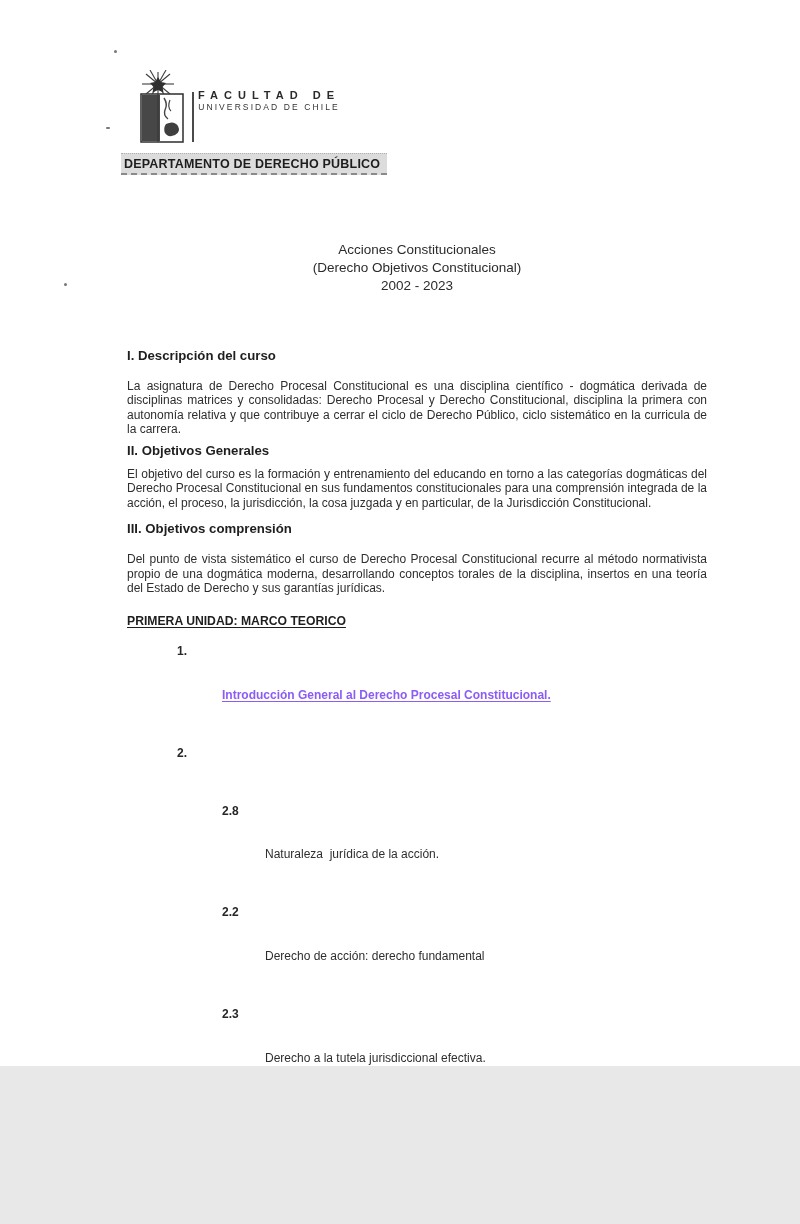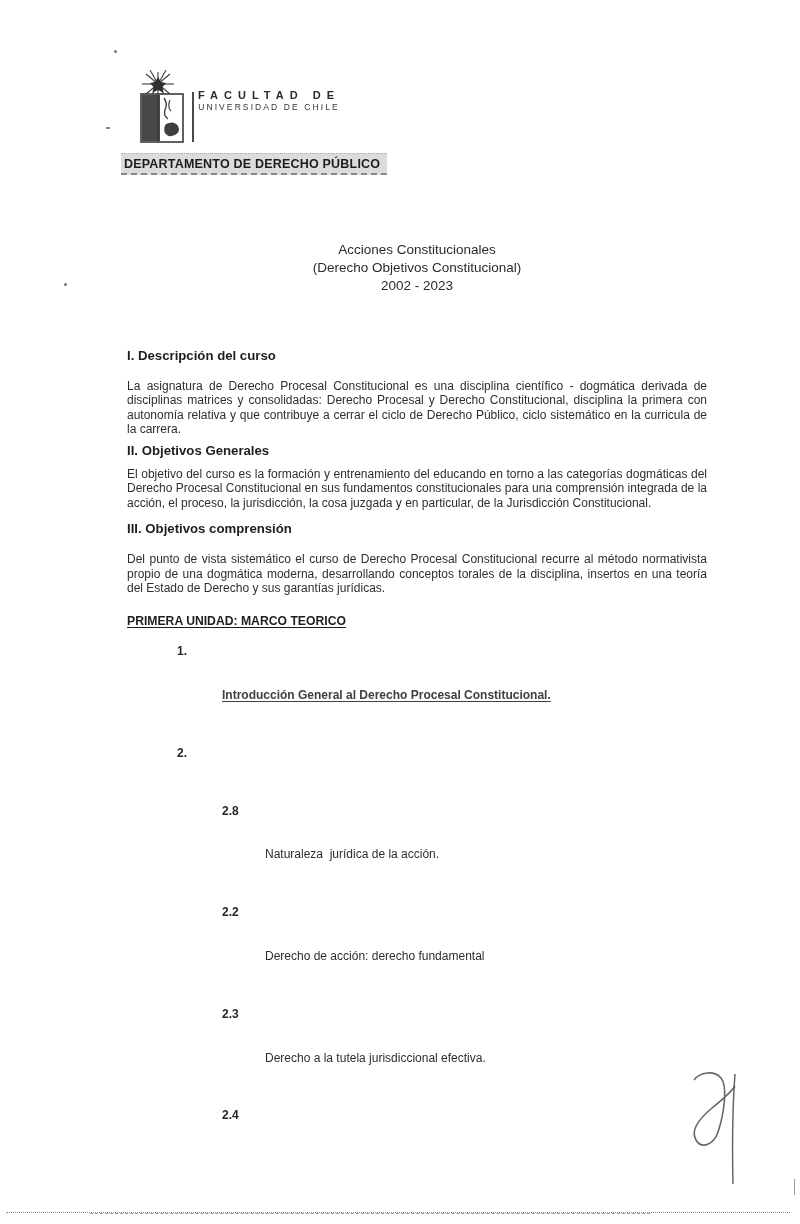--- a/index.html
+++ b/index.html
@@ -1,17 +1,17 @@
 <!DOCTYPE html>
 <html><head>
 <meta charset="utf-8">
 <style>
   html,body{margin:0;padding:0;background:#e8e8e8;}
   .page{
-    position:relative;width:800px;height:1224px;margin:0 auto;
+    position:relative;width:800px;height:1066px;margin:0 auto;
     background:#ffffff;overflow:hidden;
     font-family:"Liberation Sans","DejaVu Sans",sans-serif;
     color:#2e2e2e;
   }
   
   .logo-row{display:flex;align-items:flex-start;margin:70px 0 0 128px;}
   .crest{width:62px;height:76px;flex:0 0 auto;}
   .logo-divider{width:2px;height:50px;background:#4a4a4a;margin:22px 4px 0 2px;}
   .logo-text{margin-top:20px;line-height:1;}
   .faculty-line{font-size:11px;font-weight:bold;letter-spacing:6px;color:#2a2a2a;}
@@ -33,21 +33,21 @@
   .body-para.p2{margin-bottom:12px;}
   .body-para.p3{margin-bottom:18px;}
   .sec-heading.h2{margin-bottom:8px;}
   .unit-heading{font-size:12.2px;font-weight:bold;color:#1e1e1e;
     text-decoration:underline;text-underline-offset:2px;margin:0 0 16px;}
   
   .o-row{position:relative;margin:0 0 14px;white-space:pre-wrap;}
   .o-row .num{position:absolute;top:0;font-weight:bold;color:#262626;}
   .o-row.l1 .num{left:50px;}
   .o-row.l1 .txt{display:block;padding-left:95px;font-weight:bold;
-    text-decoration:underline;text-underline-offset:2px;color:#404040;}
+    text-decoration:underline;text-underline-offset:2px;color:#8b5cf6;}
   .o-row.l2 .num{left:95px;}
   .o-row.l2 .txt{display:block;padding-left:138px;}
   
   .speck{position:absolute;background:#777;border-radius:50%;}
   .speck.s1{left:114px;top:50px;width:3px;height:3px;}
   .speck.s2{left:106px;top:127px;width:4px;height:2px;border-radius:1px;}
   .speck.s3{left:64px;top:283px;width:3px;height:3px;}
   .edge-tick{position:absolute;left:794px;top:1179px;width:1px;height:16px;background:#9a9a9a;}
   .bottom-dots{position:absolute;left:6px;top:1212px;width:784px;height:0;
     border-top:1px dotted #8d8d8d;}

